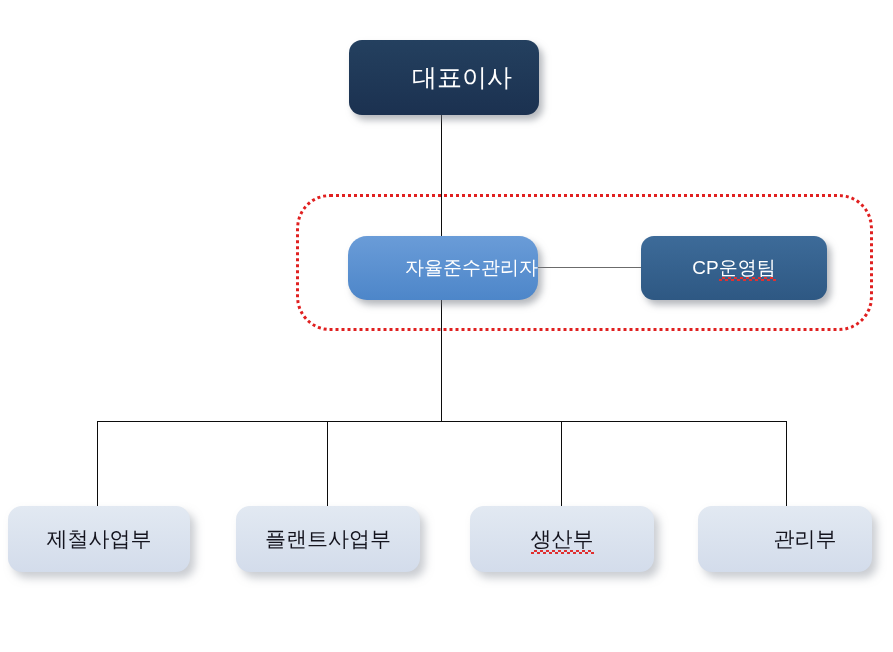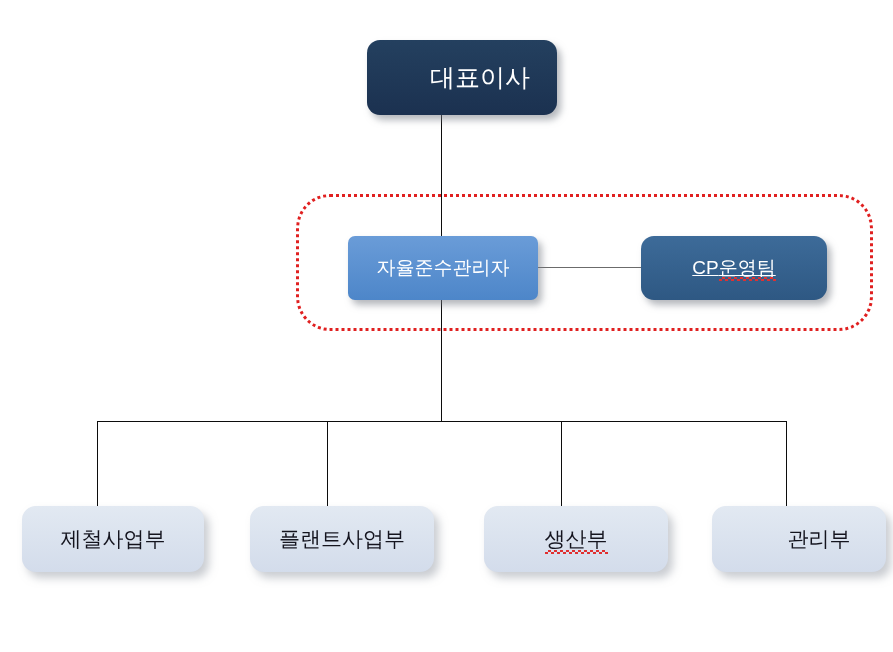--- a/index.html
+++ b/index.html
@@ -46,44 +46,43 @@
     border-radius: 13px;
     box-shadow: 4px 5px 7px rgba(120,125,135,0.55);
   }
 
   
   .node-officer {
     background: #5b93d3;
     background-image: linear-gradient(180deg, #6a9cd8 0%, #4d86c9 100%);
     color: #ffffff;
     font-size: 19px;
-    border-radius: 7px;
+    border-radius: 19px;
     box-shadow: 4px 5px 7px rgba(120,125,135,0.55);
+    justify-content: flex-end;
   }
 
   
   .node-team {
     background: #35618f;
     background-image: linear-gradient(180deg, #3d6b99 0%, #2e5883 100%);
     color: #ffffff;
     font-size: 19px;
     border-radius: 13px;
     box-shadow: 4px 5px 7px rgba(120,125,135,0.55);
-    text-decoration: underline;
   }
 
   
   .node-division {
     background: #dbe3ee;
     background-image: linear-gradient(180deg, #e2e9f2 0%, #d3dceb 100%);
     color: #14141e;
     font-size: 21px;
     border-radius: 14px;
     box-shadow: 5px 6px 8px rgba(150,155,165,0.5);
-    margin-left: 14px;
   }
 
   
   .spellcheck {
     position: relative;
   }
   .spellcheck::after {
     content: "";
     position: absolute;
     left: 0;
@@ -127,21 +126,21 @@
 
   <div class="line line-h" style="left:97px; top:421px; width:689px;"></div>
 
   <div class="line line-v" style="left:97px; top:421px; height:85px;"></div>
   <div class="line line-v" style="left:327px; top:421px; height:85px;"></div>
   <div class="line line-v" style="left:561px; top:421px; height:85px;"></div>
   <div class="line line-v" style="left:786px; top:421px; height:85px;"></div>
 
   <div class="dotted-region" style="left:296px; top:194px; width:577px; height:137px;"></div>
 
-  <div class="node node-exec" style="left:367px; top:40px; width:190px; height:75px;padding-left:36px;">
+  <div class="node node-exec" style="left:349px; top:40px; width:190px; height:75px;padding-left:36px;">
     <span class="label">대표이사</span>
   </div>
 
   <div class="node node-officer" style="left:348px; top:236px; width:190px; height:64px;">
     <span class="label">자율준수관리자</span>
   </div>
 
   <div class="node node-team" style="left:641px; top:236px; width:186px; height:64px;">
     <span class="label"><span>CP</span><span class="spellcheck">운영팀</span></span>
   </div>

